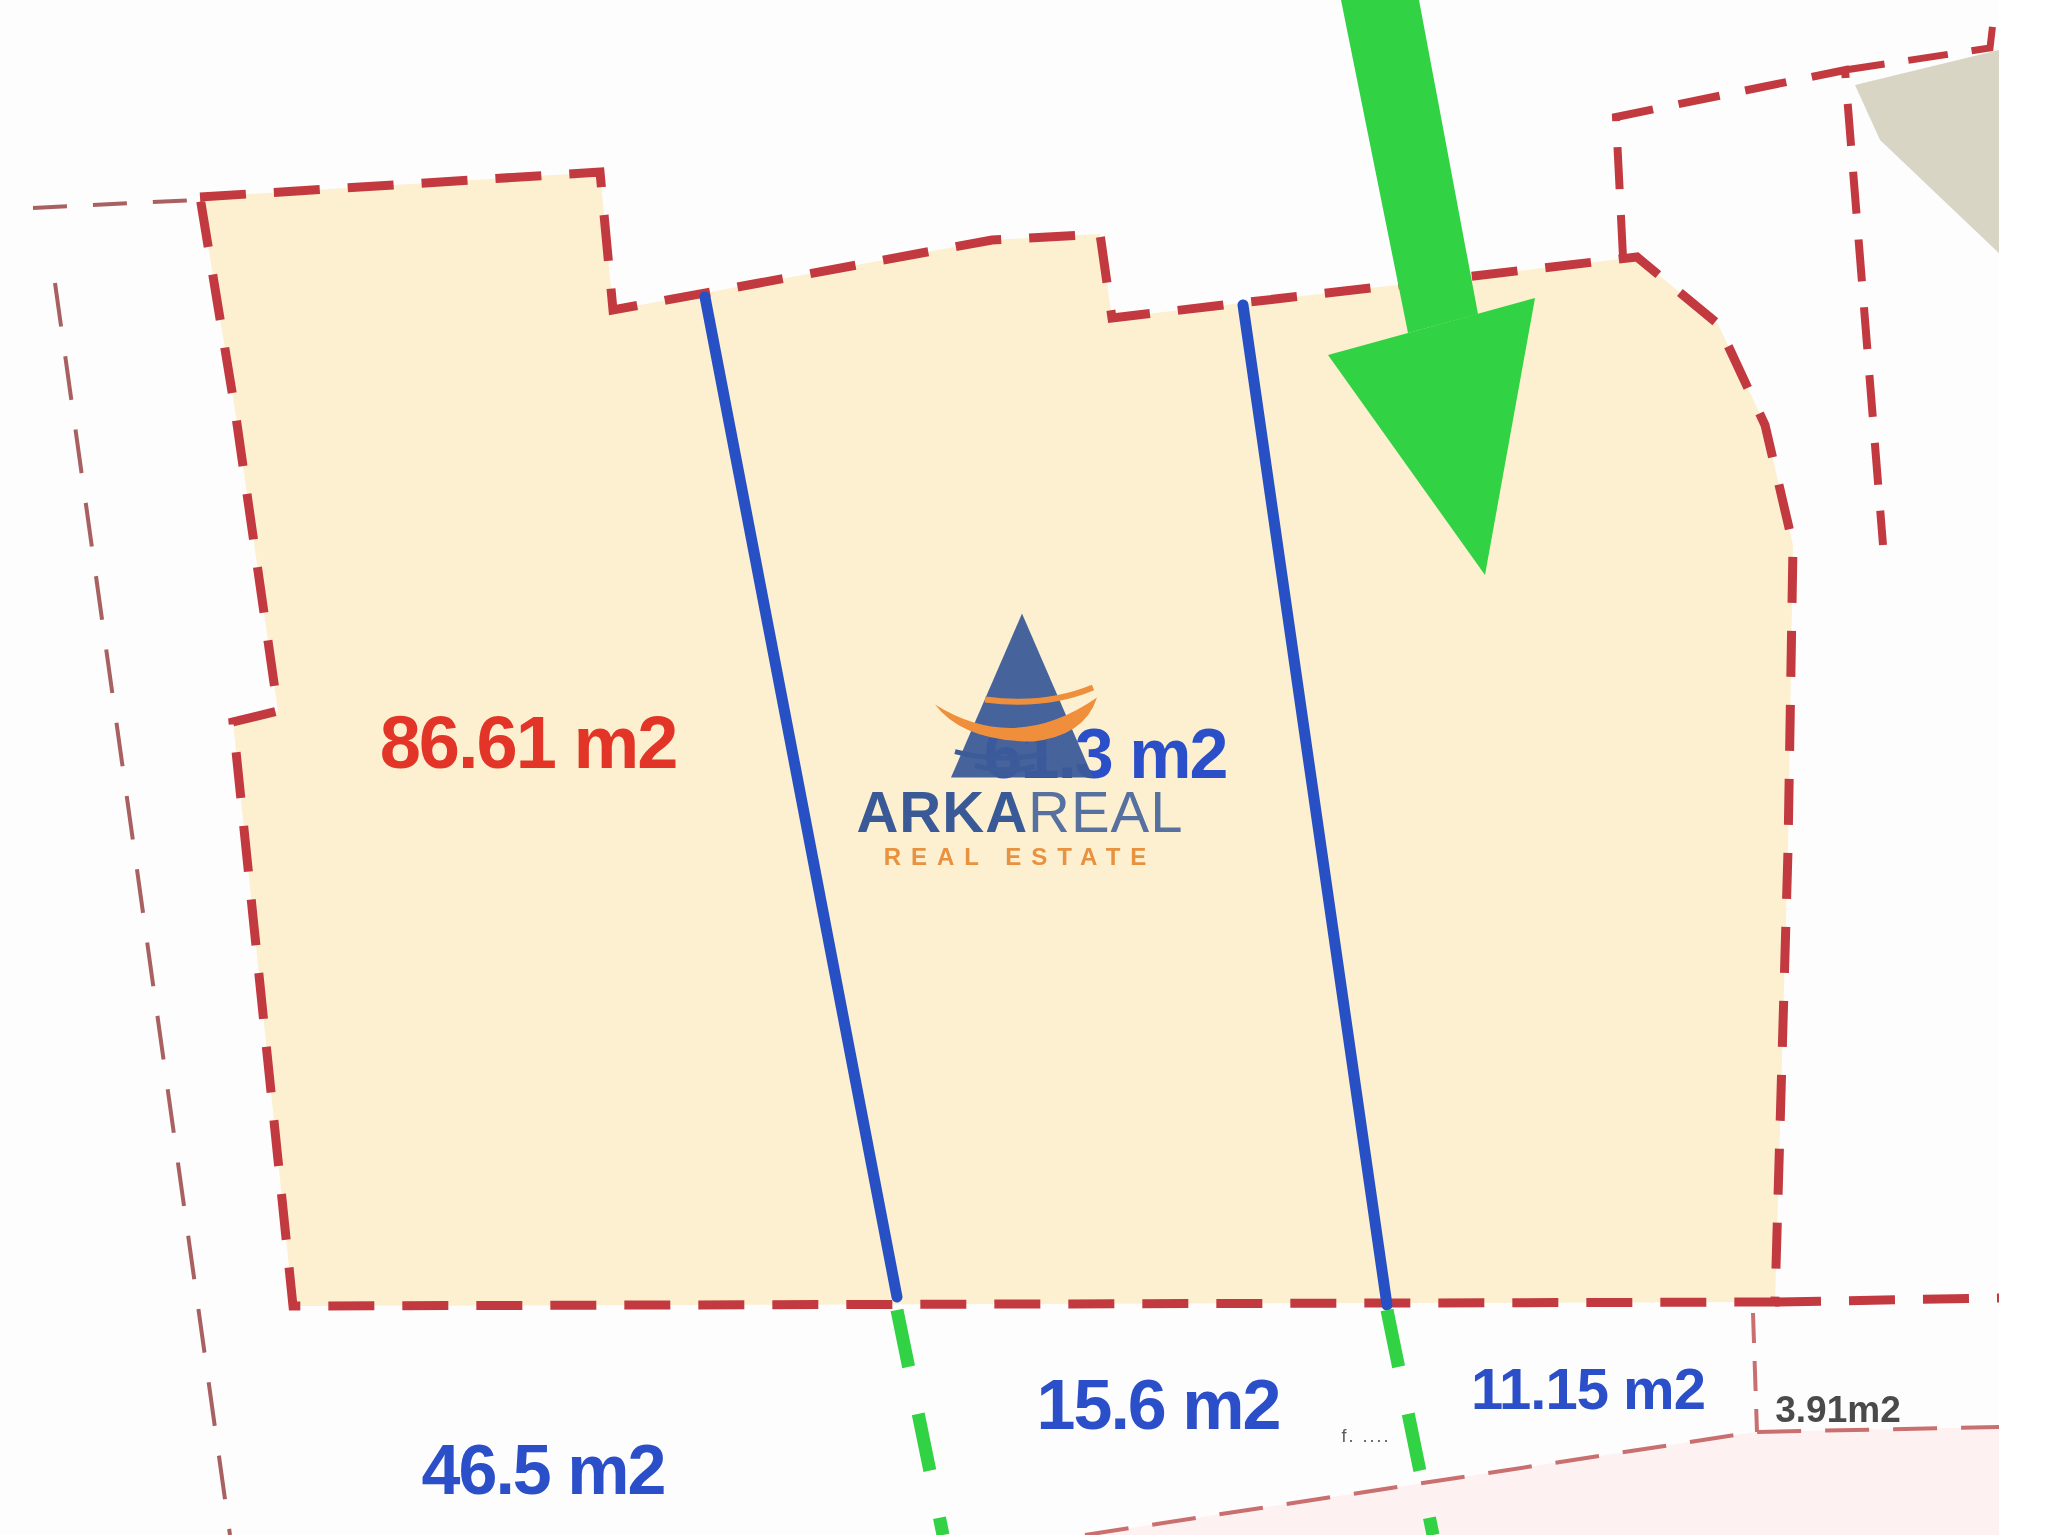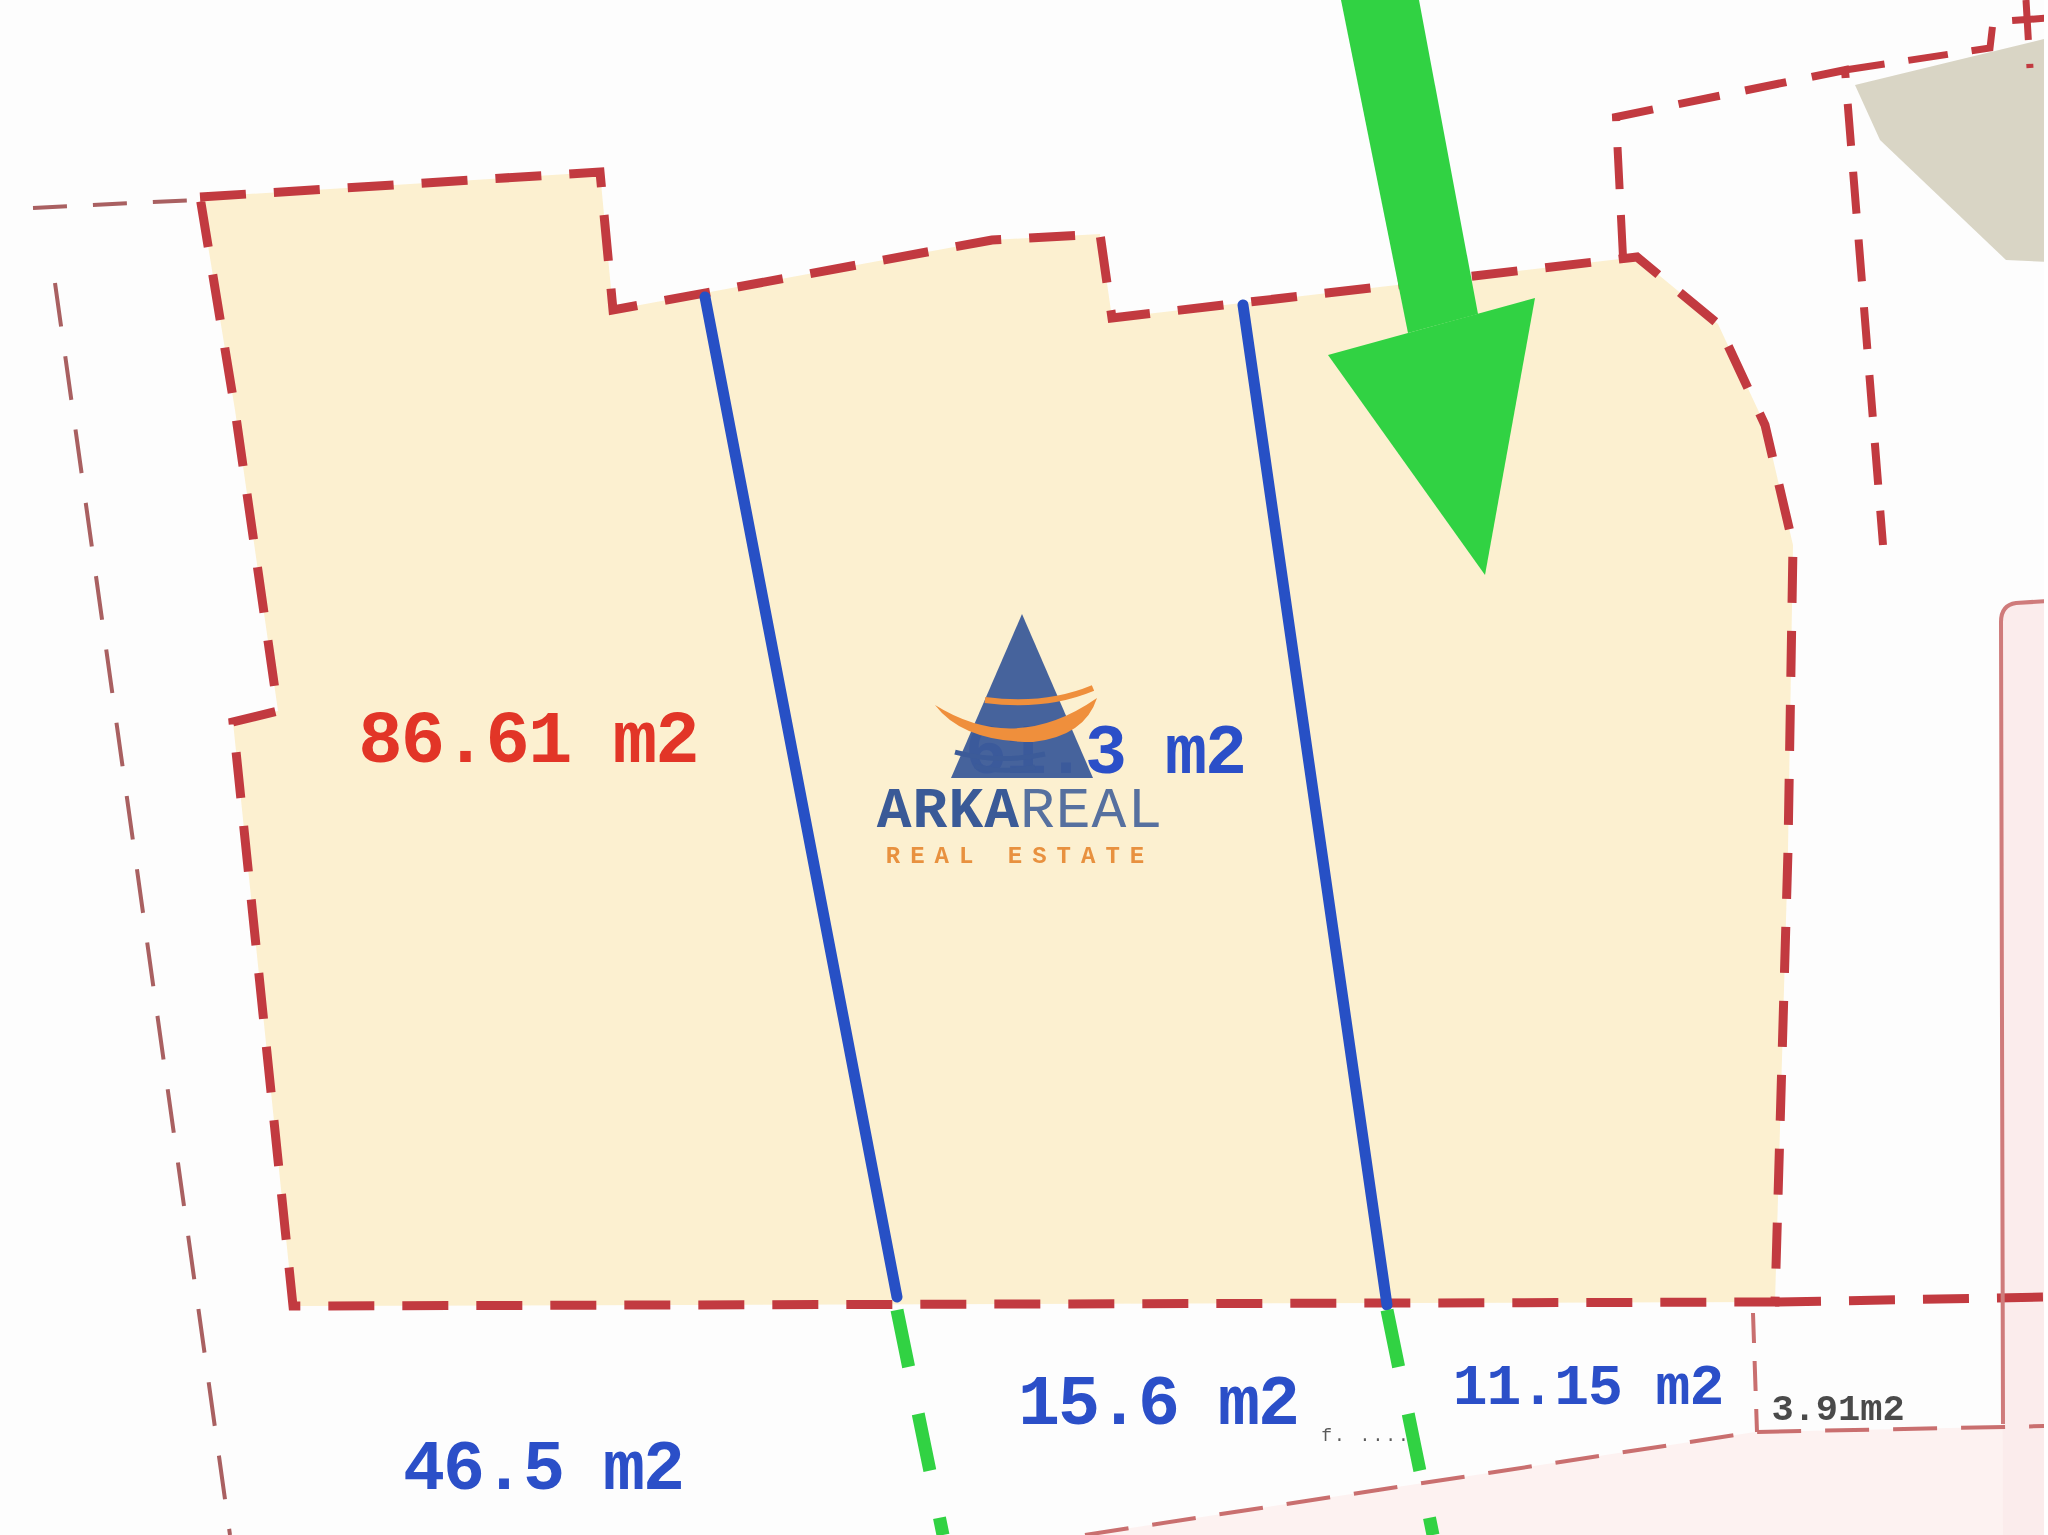--- a/index.html
+++ b/index.html
@@ -1,17 +1,17 @@
 <!DOCTYPE html>
 <html><head>
 <meta charset="utf-8">
 <style>
   html,body{margin:0;padding:0;background:#ffffff;}
   #stage{position:relative;width:1999px;height:1535px;overflow:hidden;
-         font-family:Liberation Mono, monospace;background:#fdfdfd;padding-left:45px;}
+         font-family:Liberation Sans, sans-serif;background:#fdfdfd;}
   #plan-svg{position:absolute;left:0;top:0;}
   .area-label{position:absolute;transform:translate(-50%,-50%);font-weight:bold;white-space:nowrap;}
   .lbl-red{color:#e23527;}
   .lbl-blue{color:#2b4fc8;}
   .lbl-small{color:#4a4a4a;font-weight:bold;}
   .lbl-tiny{color:#5a5a5a;font-weight:normal;}
   #label-86{left:528px;top:742px;font-size:74px;letter-spacing:-2px;}
   #label-61{left:1105px;top:754px;font-size:70px;letter-spacing:-2px;}
   #label-66{left:1557px;top:795px;font-size:74px;letter-spacing:-2px;}
   #label-46{left:543px;top:1470px;font-size:70px;letter-spacing:-2px;}

